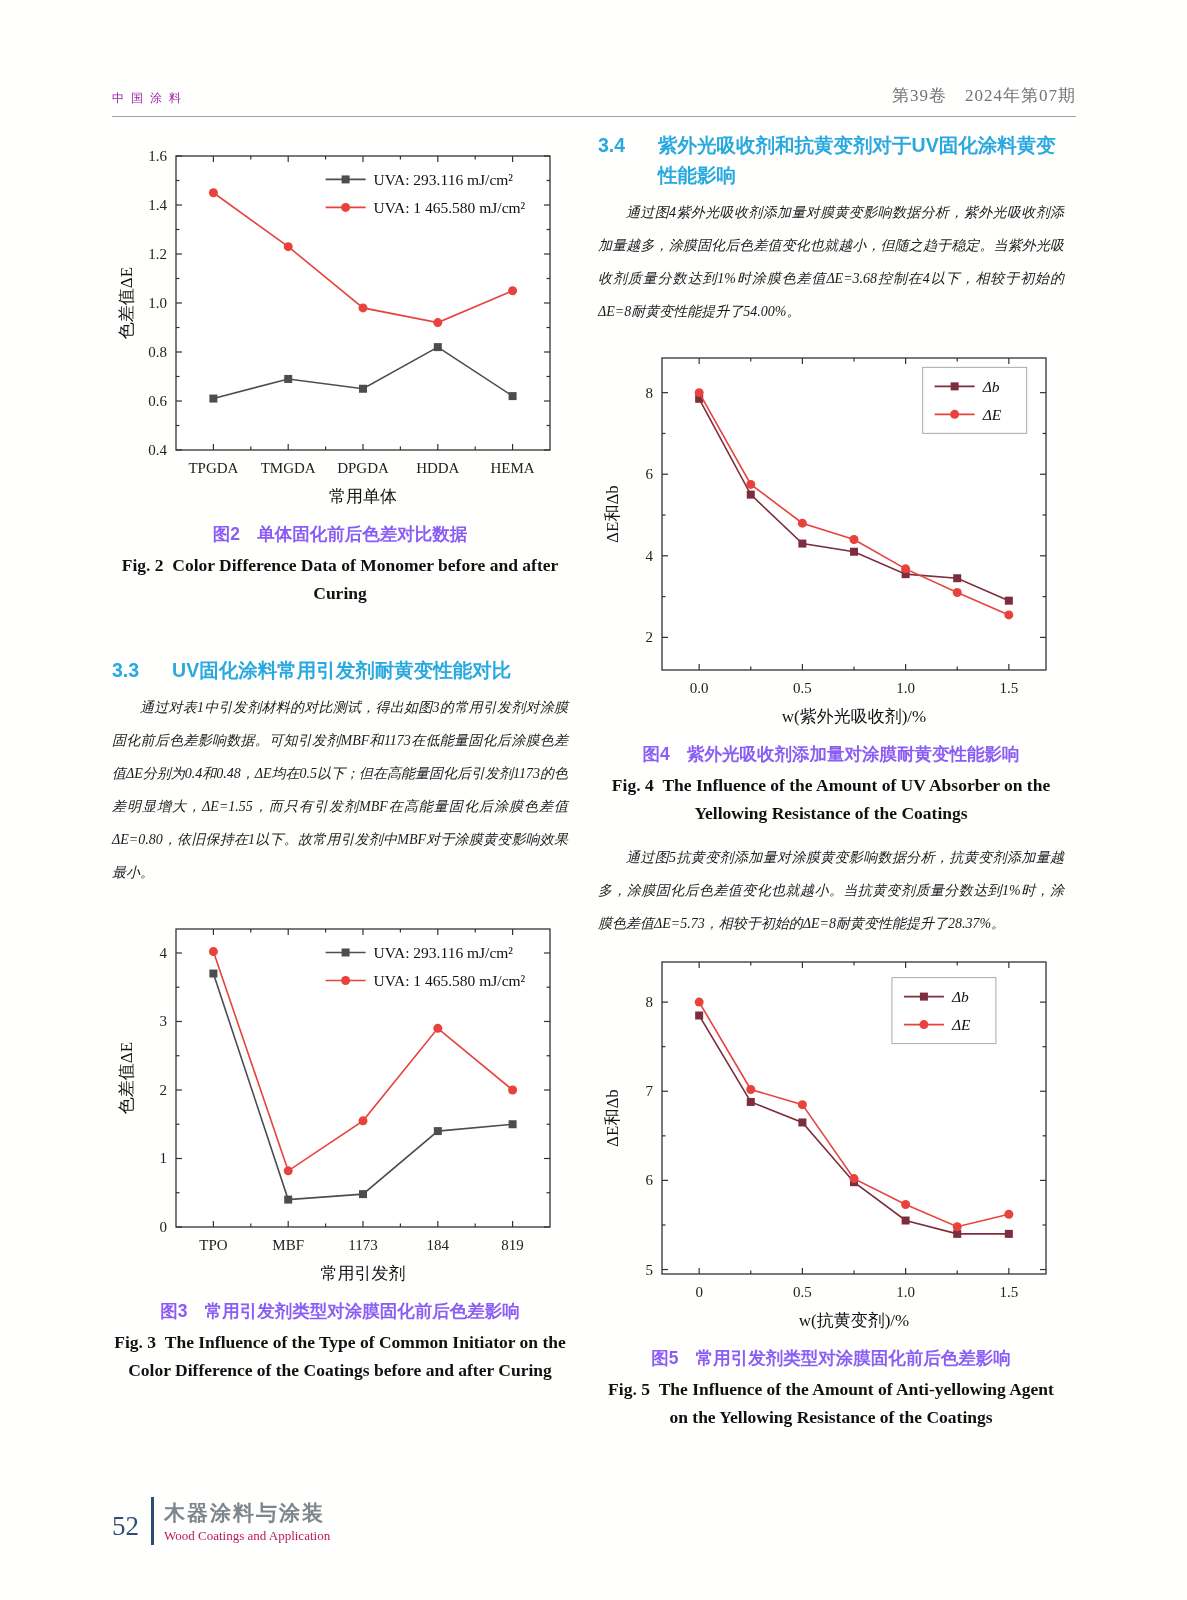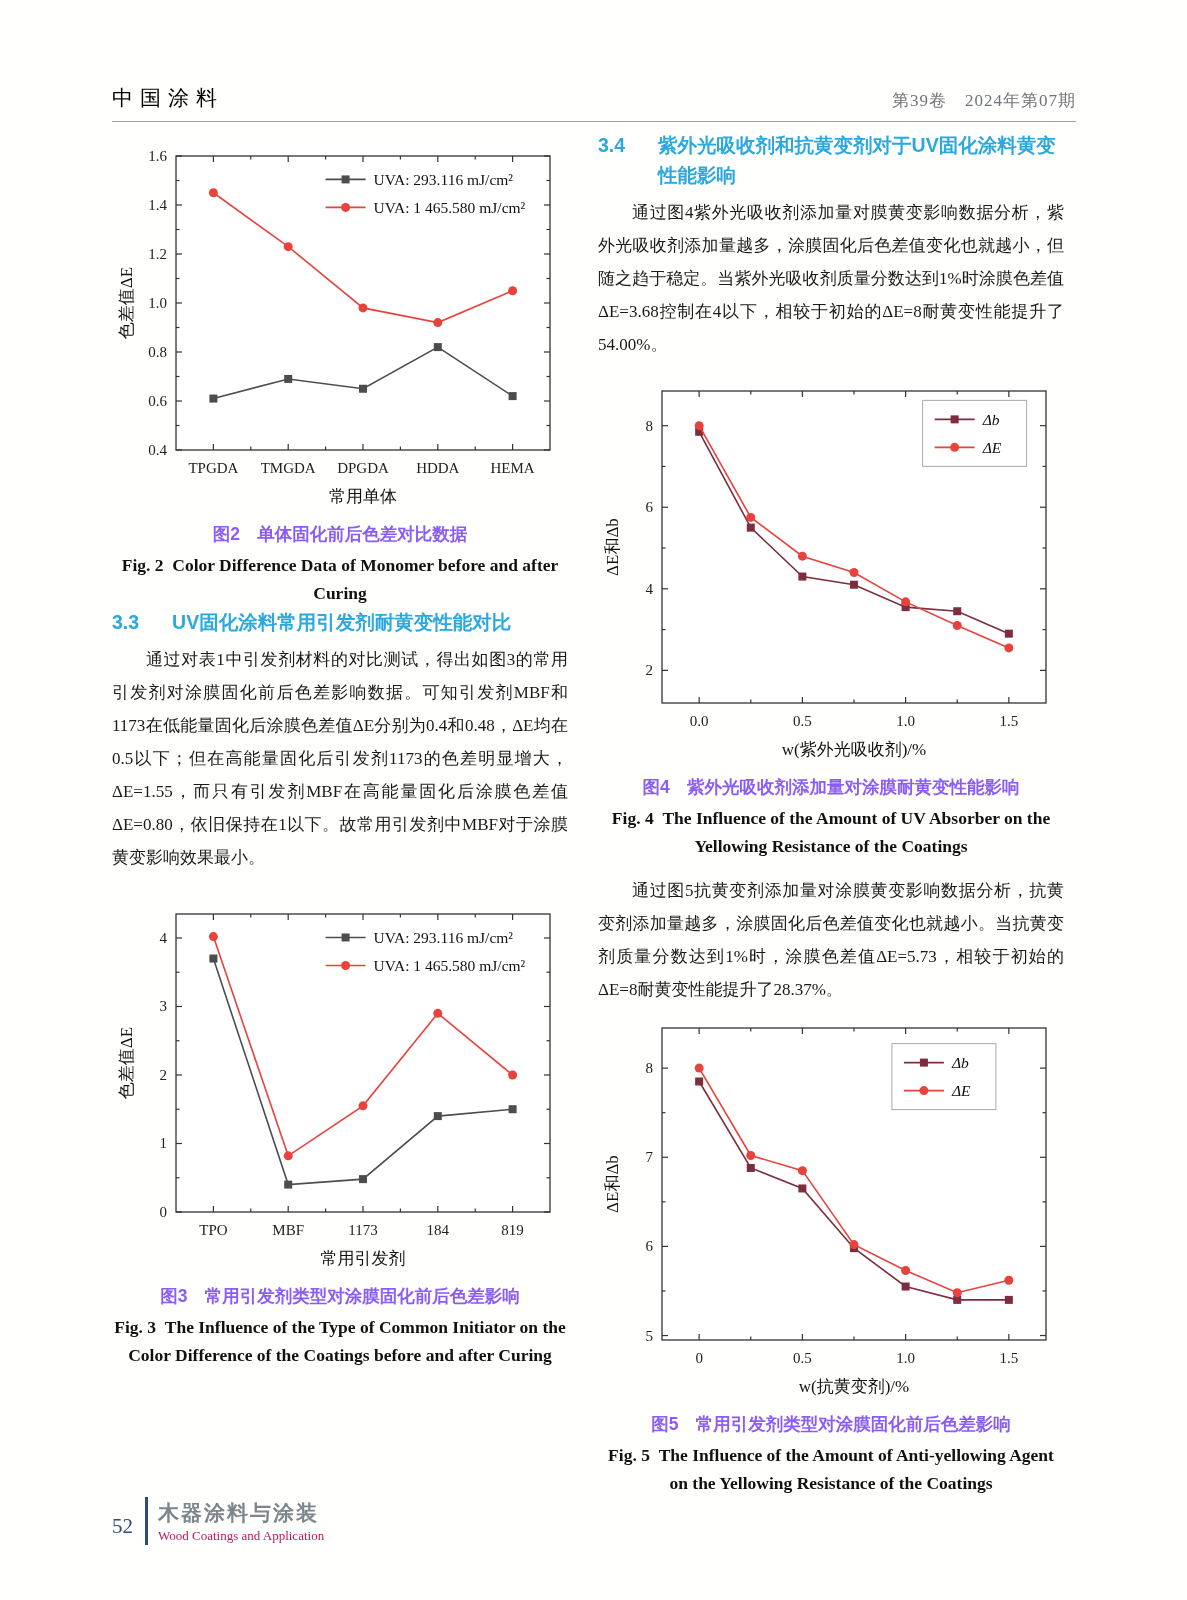--- a/index.html
+++ b/index.html
@@ -2,52 +2,52 @@
 <html><head>
 <meta charset="utf-8">
 <style>
   html,body{margin:0;padding:0;background:#ffffff;}
   body{font-family:"Liberation Serif","DejaVu Serif",serif;color:#1a1a1a;}
   #page{position:relative;width:1187px;height:1600px;background:#fffffe;overflow:hidden;}
 
   .header{position:absolute;left:112px;top:84px;width:964px;display:flex;
           justify-content:space-between;align-items:flex-end;
           border-bottom:1.5px solid #9aa0a4;padding-bottom:9px;}
-  .header .jname{font-size:21px;color:#000000;letter-spacing:7px;
+  .header .jname{font-size:12px;color:#a21caf;letter-spacing:7px;
                  font-family:Liberation Serif, serif;}
   .header .issue{font-size:17px;color:#6e7479;letter-spacing:1px;
                  font-family:Liberation Serif, serif;}
 
   .col-left{position:absolute;left:112px;top:142px;width:456px;}
   .col-right{position:absolute;left:598px;top:130px;width:466px;}
 
   .fig svg{display:block;margin:0 auto;}
   .fig text{font-family:"Liberation Serif","DejaVu Serif",serif;}
   .cap-cn{font-family:"Liberation Sans","DejaVu Sans",sans-serif;font-weight:700;
           font-size:17.5px;text-align:center;margin-top:8px;color:#8b5cf6;}
   .cap-en{font-weight:700;font-size:17.5px;text-align:center;line-height:1.6;
           margin-top:5px;color:#111;white-space:pre-wrap;}
 
   .sec-heading{display:flex;gap:33px;color:#29a9e0;font-weight:700;font-size:19.5px;
                line-height:30px;font-family:"Liberation Sans","DejaVu Sans",sans-serif;}
   .sec-heading .num{flex:0 0 auto;}
   .sec-heading .ttl{flex:1 1 auto;}
 
-  .para{font-size:17px;line-height:33px;text-align:justify;text-indent:2em;
-        margin:6px 0 0 0;}
+  .para{font-size:14px;line-height:33px;text-align:justify;text-indent:2em;
+        margin:6px 0 0 0;font-style:italic;}
 
   .footer{position:absolute;left:112px;top:1497px;display:flex;align-items:center;}
-  .footer .pnum{font-size:21px;color:#2e4d72;margin-right:12px;margin-top:10px;}
+  .footer .pnum{font-size:27px;color:#2e4d72;margin-right:12px;margin-top:10px;}
   .footer .bar{width:3px;height:48px;background:#2e4d72;margin-right:10px;}
   .footer .cols .cn{font-family:Liberation Mono, monospace;
                     font-weight:700;font-size:21px;color:#7d868c;letter-spacing:2px;}
   .footer .cols .en{font-size:13px;color:#be185d;margin-top:1px;}
 
   .mt8{margin-top:8px;}.mt14{margin-top:14px;}.mt16{margin-top:16px;}
-  .mt26{margin-top:26px;}.mt48{align-items:center;}
+  .mt26{margin-top:26px;}.mt48{margin-top:48px;align-items:center;}
 </style>
 </head>
 <body>
 
 <div id="page">
 
   <div class="header">
     <span class="jname">中国涂料</span>
     <span class="issue">第39卷　2024年第07期</span>
   </div>

